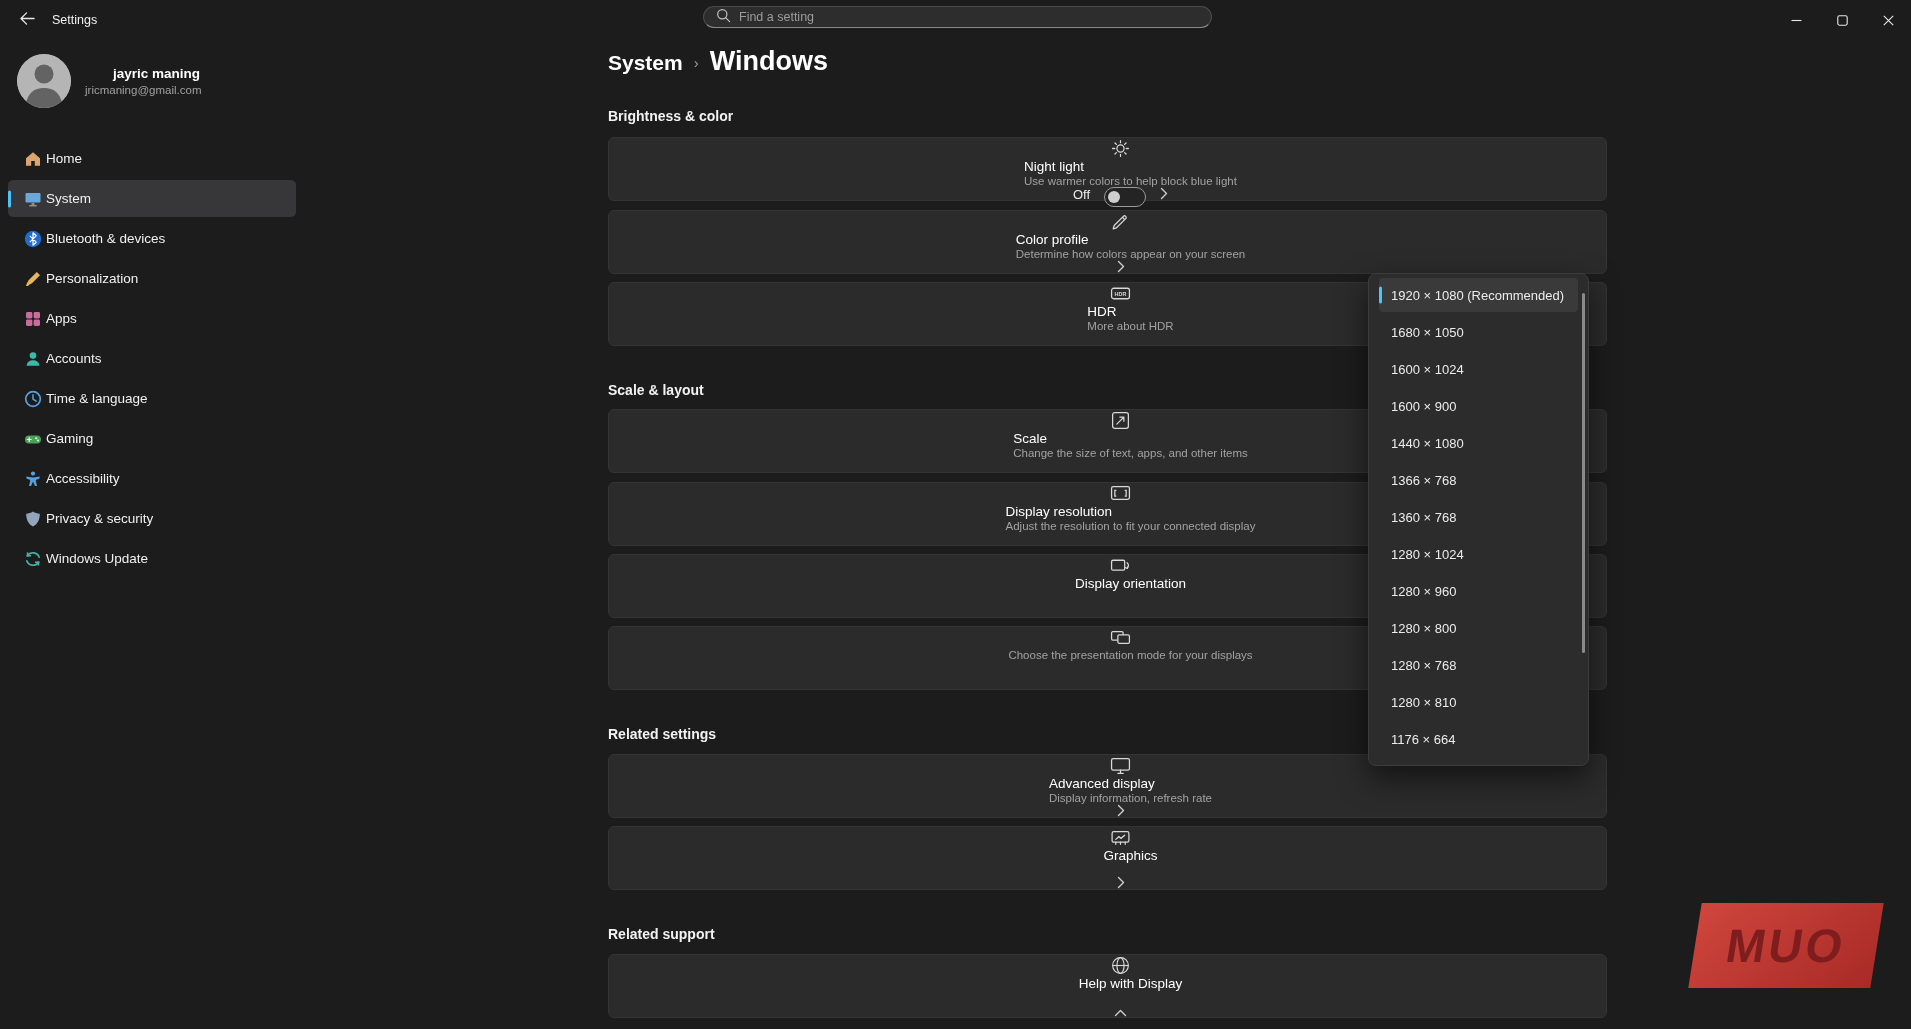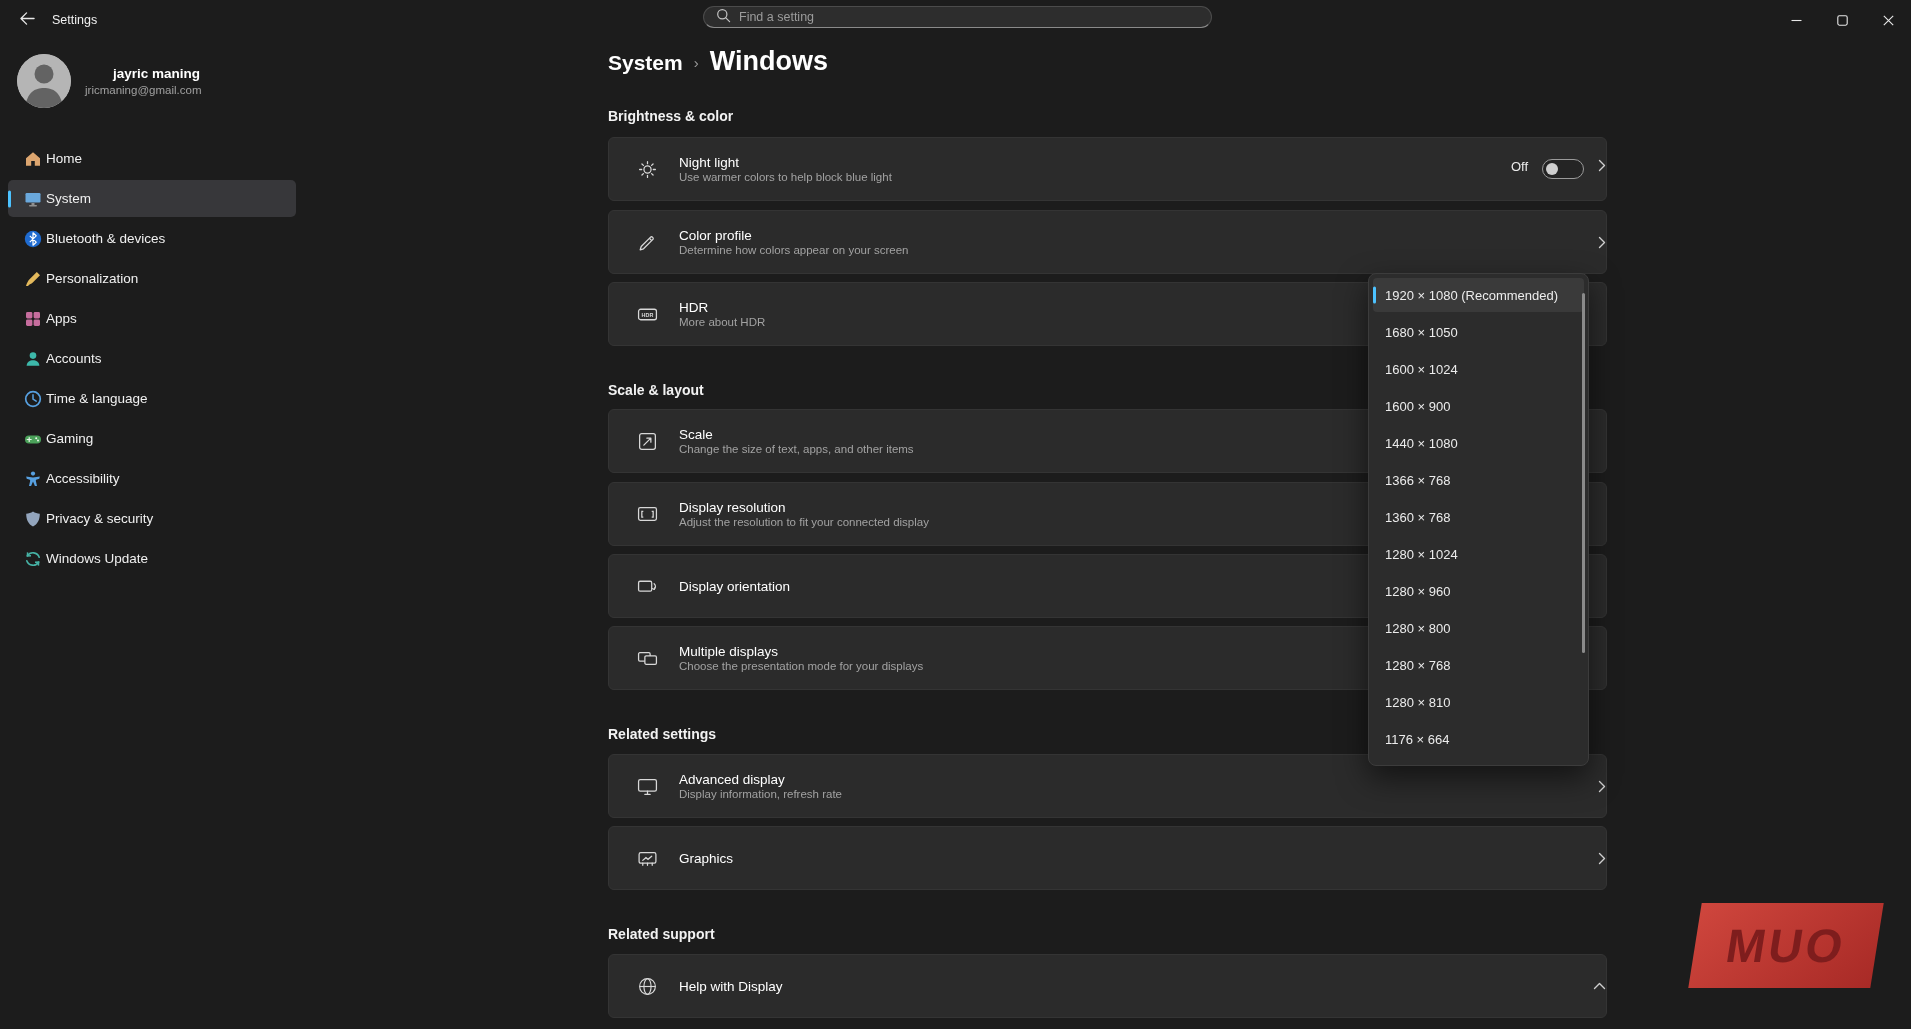--- a/index.html
+++ b/index.html
@@ -37,38 +37,38 @@
 
   
   .breadcrumb { position:absolute; left:608px; top:46px; display:flex; align-items:flex-end; gap:11px; }
   .crumb-parent { font-size:21px; font-weight:600; color:#fff; padding-bottom:2px; cursor:pointer; }
   .crumb-sep { font-size:15px; color:#9a9a9a; padding-bottom:6px; }
   .crumb-current { font-size:27px; font-weight:700; color:#fff; }
   .section-heading { position:absolute; left:608px; font-size:14px; font-weight:700; color:#f2f2f2; }
 
   .card { position:absolute; left:608px; width:999px; height:64px; background:#2b2b2b;
     border:1px solid #343434; border-radius:6px; display:flex; align-items:center;
-    padding:0 0 0 26px; cursor:pointer; }
+    padding:0 0 0 26px; cursor:pointer;flex-direction:column; }
   .card-icon { width:24px; display:flex; justify-content:center; }
   .card-text { margin-left:20px; flex:1; }
   .card-title { font-size:13.5px; color:#fff; }
   .card-subtitle { font-size:11.5px; color:#a2a2a2; margin-top:1px; }
   .card-right { display:flex; align-items:flex-start; gap:14px; }
   .toggle-label { font-size:13px; color:#ececec; }
   .toggle { width:42px; height:20px; border-radius:10px; border:1px solid #9a9a9a;
     position:relative; background:#242424; cursor:pointer; }
   .toggle .knob { position:absolute; left:3px; top:3px; width:12px; height:12px;
     border-radius:50%; background:#cfcfcf; }
   .chevron { display:flex; }
 
   
   .dropdown { position:absolute; left:1368px; top:273px; width:221px; z-index:50;
     background:#2c2c2c; border:1px solid #3c3c3c; border-radius:8px;
     padding:4px 0 6px; box-shadow:0 12px 30px rgba(0,0,0,.55); }
-  .dd-item { position:relative; height:34px; margin:0 4px 3px; border-radius:4px;
+  .dd-item { position:relative; height:34px; margin:0 10px 3px; border-radius:4px;
     display:flex; align-items:center; padding-left:12px; font-size:13px; color:#ececec; cursor:pointer; }
   .dd-item:last-child { margin-bottom:0; }
   .dd-item.selected { background:#3a3a3a; }
   .dd-scrollbar { position:absolute; right:3px; top:19px; width:3px; height:360px;
     background:#8a8a8a; border-radius:2px; }
 
   
   .muo-logo { position:absolute; left:1695px; top:903px; width:182px; height:85px;
     background:linear-gradient(135deg,#cf463d,#a82a26); transform:skewX(-9deg);
     display:flex; align-items:center; justify-content:center; }
@@ -369,21 +369,20 @@
 </div>
 
 <div class="card" style="top:626px">
   <span class="card-icon">
     <svg width="21" height="21" viewBox="0 0 20 20">
         <rect x="1.5" y="4.5" width="11" height="8" rx="1.2" fill="none" stroke="#d8d8d8" stroke-width="1.2"></rect>
         <rect x="7.5" y="7.5" width="11" height="8" rx="1.2" fill="#2b2b2b" stroke="#d8d8d8" stroke-width="1.2"></rect>
       </svg>
   </span>
   <div class="card-text">
-    <div class="card-title">Multiple displays</div>
     <div class="card-subtitle">Choose the presentation mode for your displays</div>
   </div>
 </div>
 
 <div class="section-heading" style="top:726px">Related settings</div>
 
 <div class="card" style="top:754px">
   <span class="card-icon">
     <svg width="21" height="21" viewBox="0 0 20 20">
         <g stroke="#d8d8d8" fill="none" stroke-width="1.2" stroke-linecap="round">

